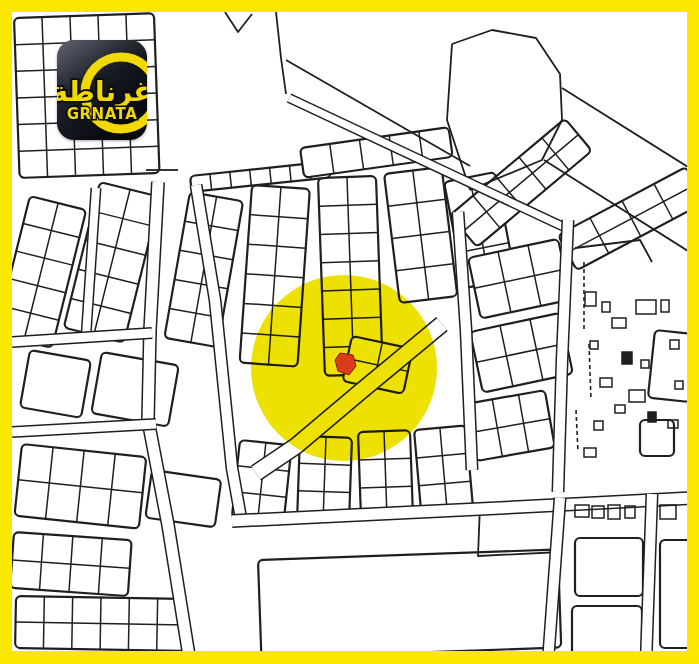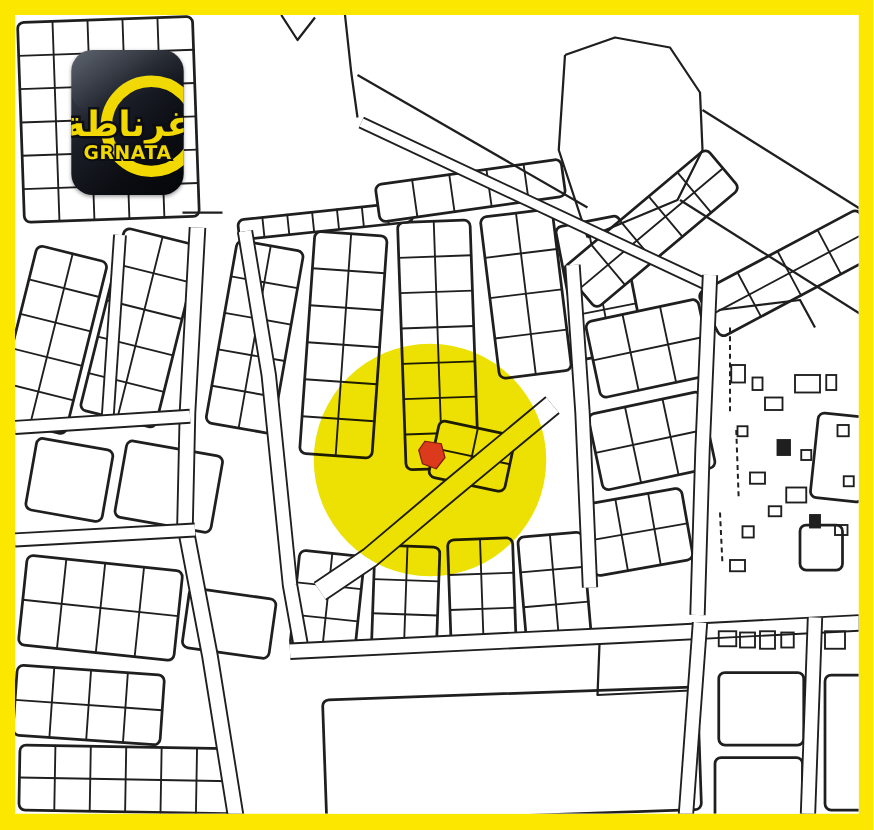--- a/index.html
+++ b/index.html
@@ -1,19 +1,19 @@
 <!DOCTYPE html>
 <html><head>
 <meta charset="utf-8">
 <style>
   html,body{margin:0;padding:0;background:#fff;font-family:"DejaVu Sans",sans-serif;}
   .frame{position:relative;width:699px;height:664px;background:#FBE700;overflow:hidden;}
   .map-area{position:absolute;left:12px;top:12px;width:675px;height:639px;background:#ffffff;overflow:hidden;}
   .map-area svg{display:block;width:100%;height:100%;}
-  .logo{position:absolute;left:57px;top:40px;width:90px;height:116px;border-radius:17px;
+  .logo{position:absolute;left:57px;top:40px;width:90px;height:100px;border-radius:17px;
         background:linear-gradient(135deg,#454c59 0%,#1b1f28 38%,#0b0d12 70%,#05060a 100%);
         box-shadow:0 1px 3px rgba(0,0,0,.35);}
   .logo svg{display:block;width:100%;height:100%;}
   .logo .gloss{position:absolute;left:0;top:0;width:100%;height:48%;border-radius:17px 17px 40% 40%;
         background:linear-gradient(160deg,rgba(255,255,255,.14),rgba(255,255,255,0) 65%);pointer-events:none;}
   .logo-arabic{font-weight:bold;}
   .logo-latin{font-weight:bold;letter-spacing:.5px;}
 </style>
 </head>
 <body>

